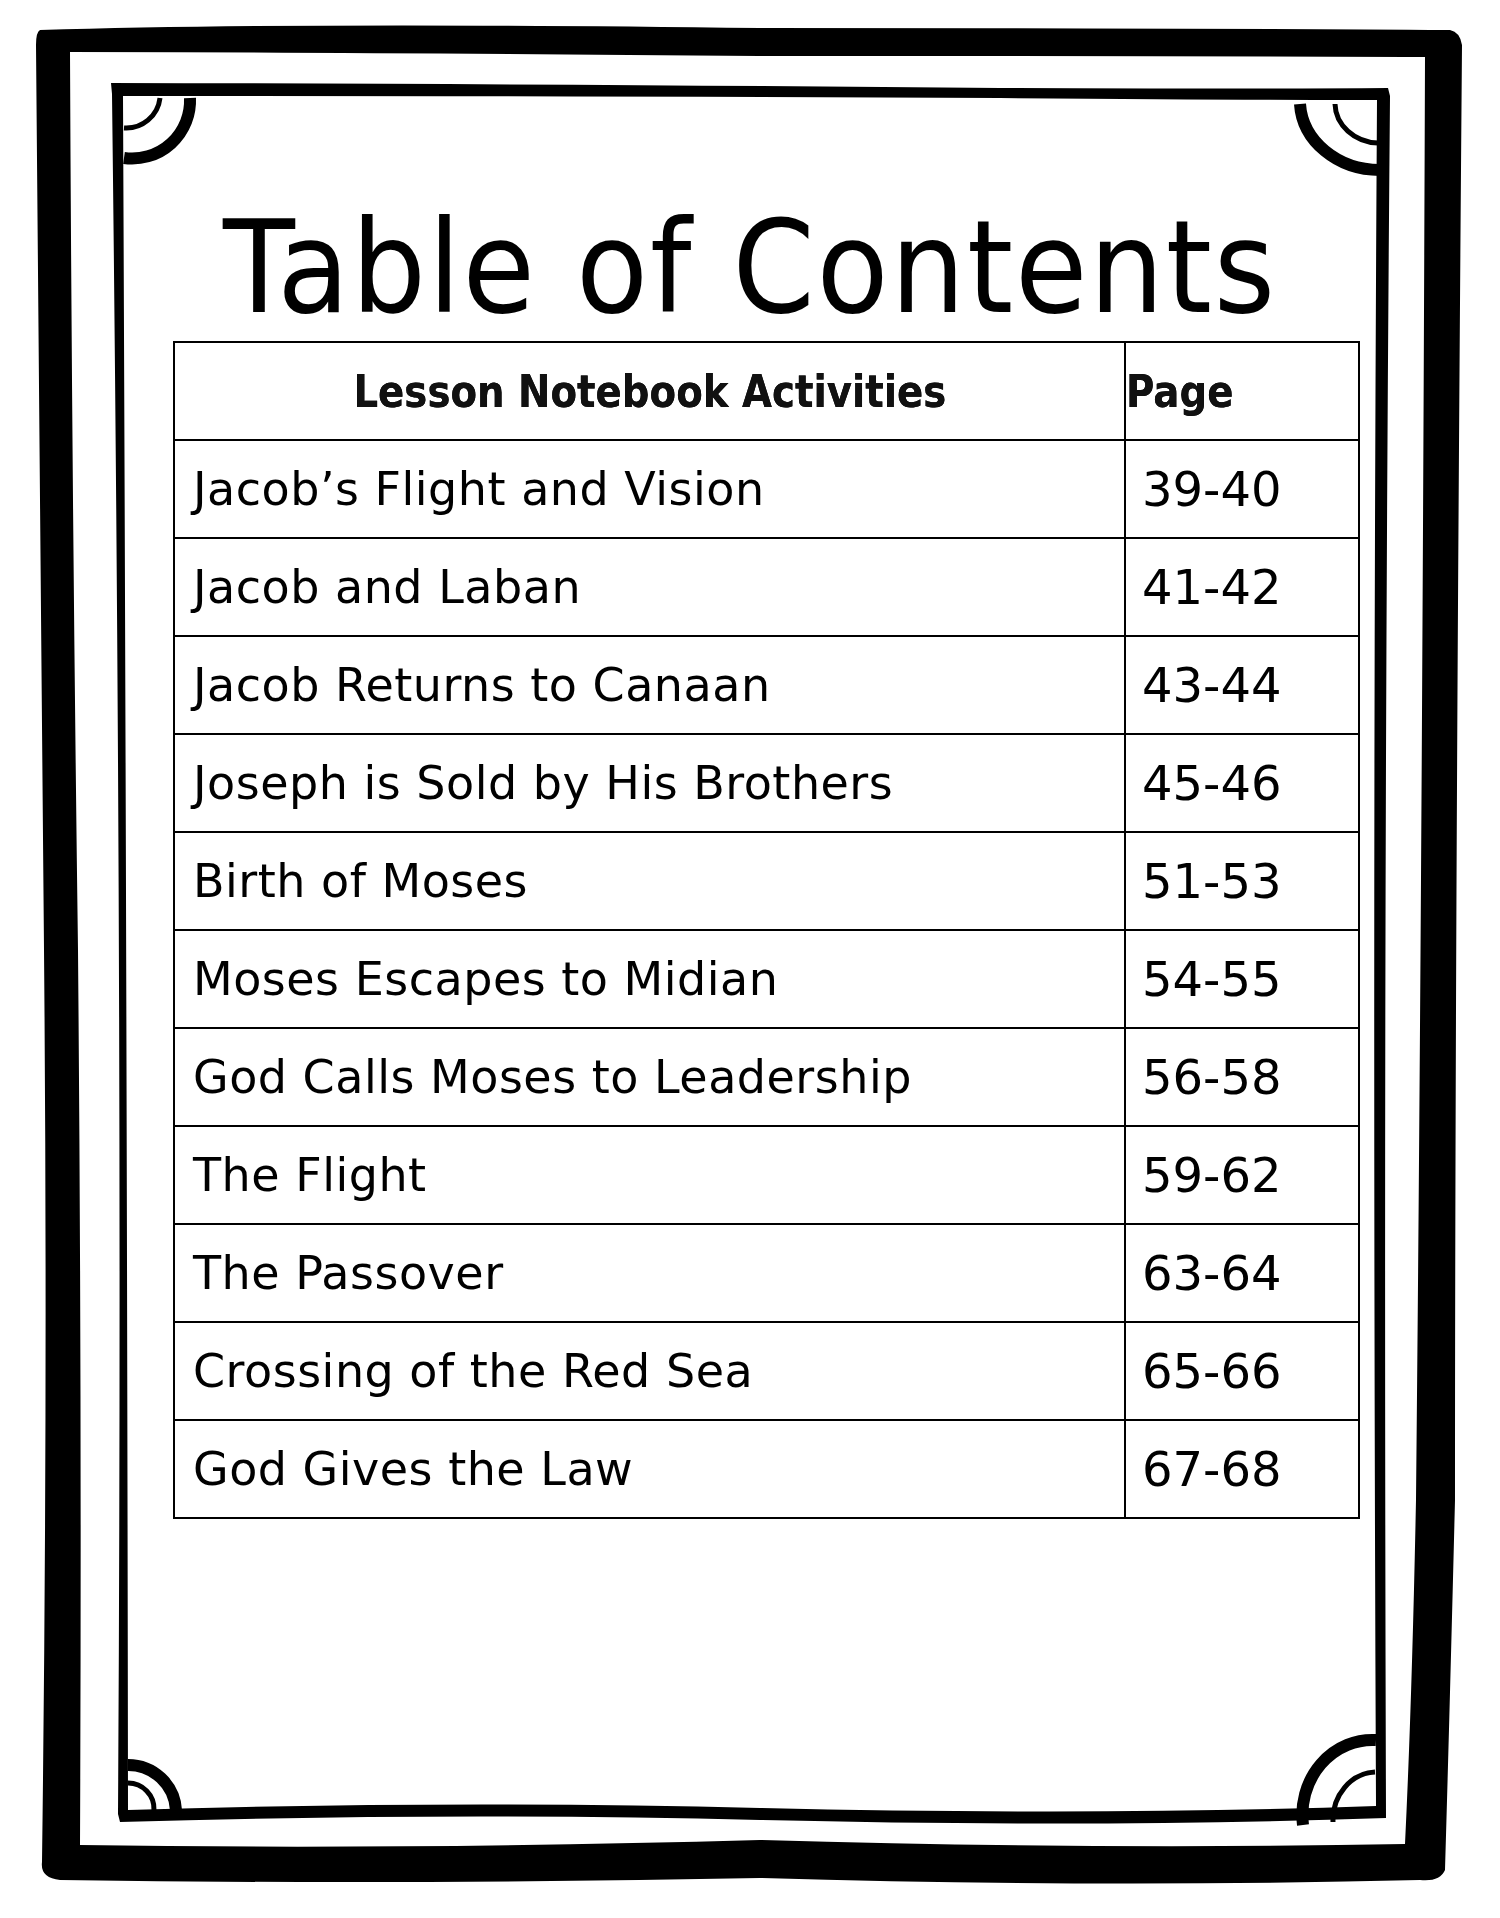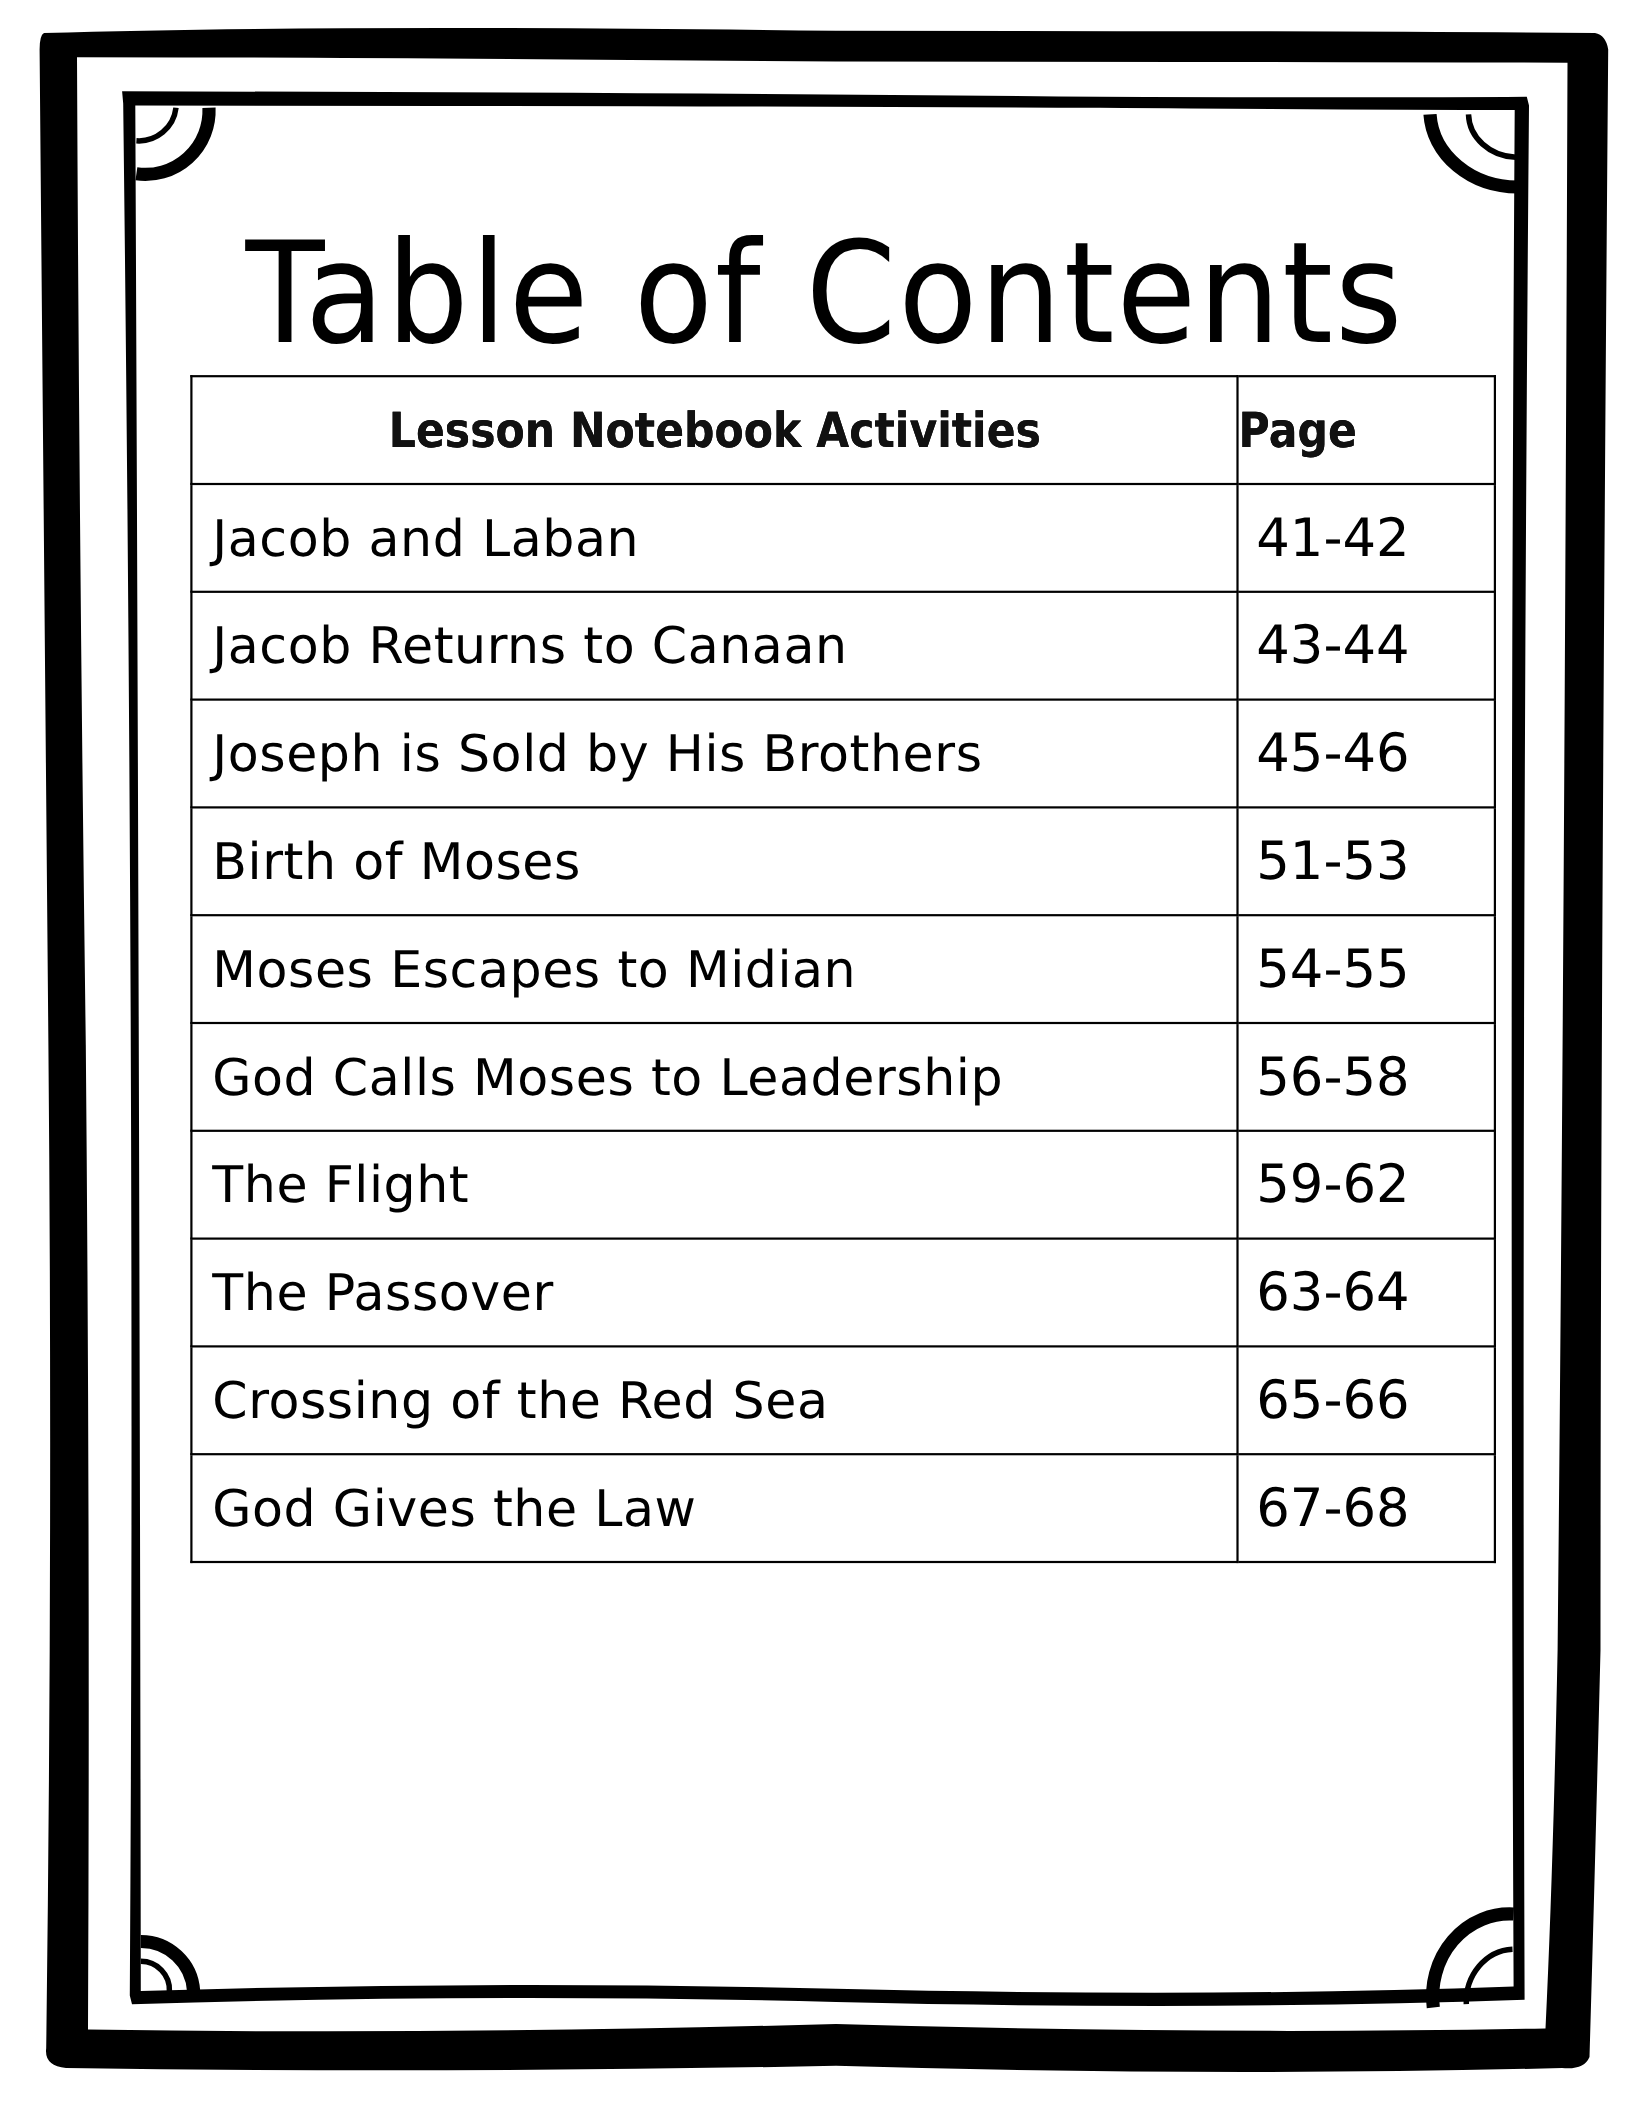--- a/index.html
+++ b/index.html
@@ -73,20 +73,24 @@
     <col class="col-page">
   </colgroup>
   <thead>
     <tr>
       <th class="hdr hdr-activity"><span class="hdr-text">Lesson Notebook Activities</span></th>
       <th class="hdr hdr-page"><span class="hdr-text">Page</span></th>
     </tr>
   </thead>
   <tbody>
     <tr>
+      <td class="cell-activity">Jacob’s Flight and Vision</td>
+      <td class="cell-page">39-40</td>
+    </tr>
+    <tr>
       <td class="cell-activity">Jacob and Laban</td>
       <td class="cell-page">41-42</td>
     </tr>
     <tr>
       <td class="cell-activity">Jacob Returns to Canaan</td>
       <td class="cell-page">43-44</td>
     </tr>
     <tr>
       <td class="cell-activity">Joseph is Sold by His Brothers</td>
       <td class="cell-page">45-46</td>

